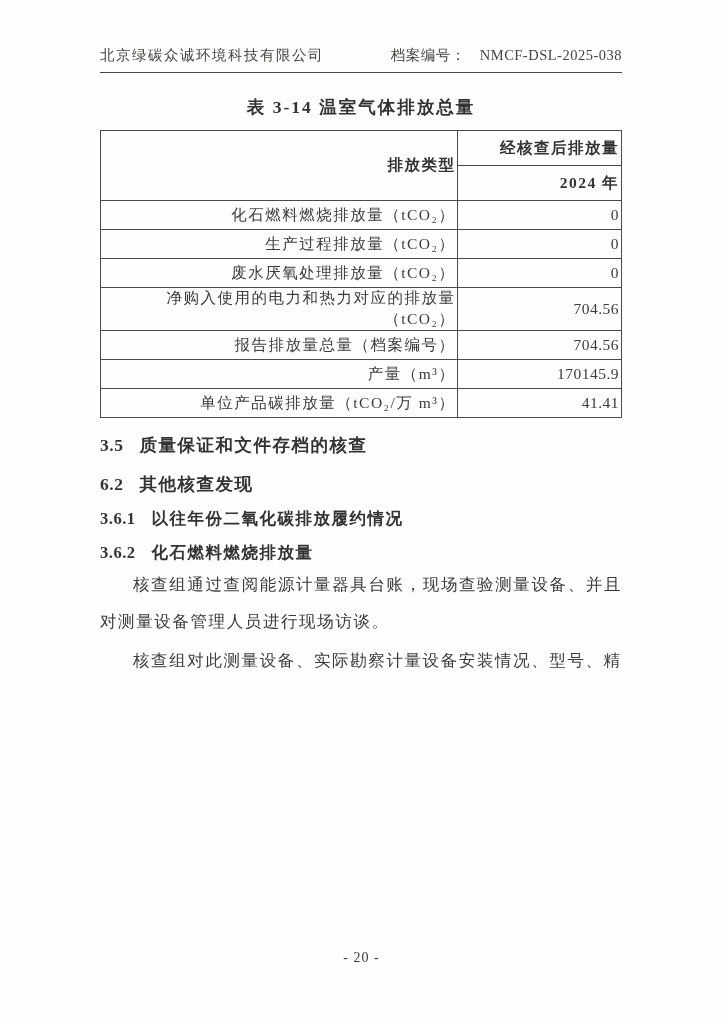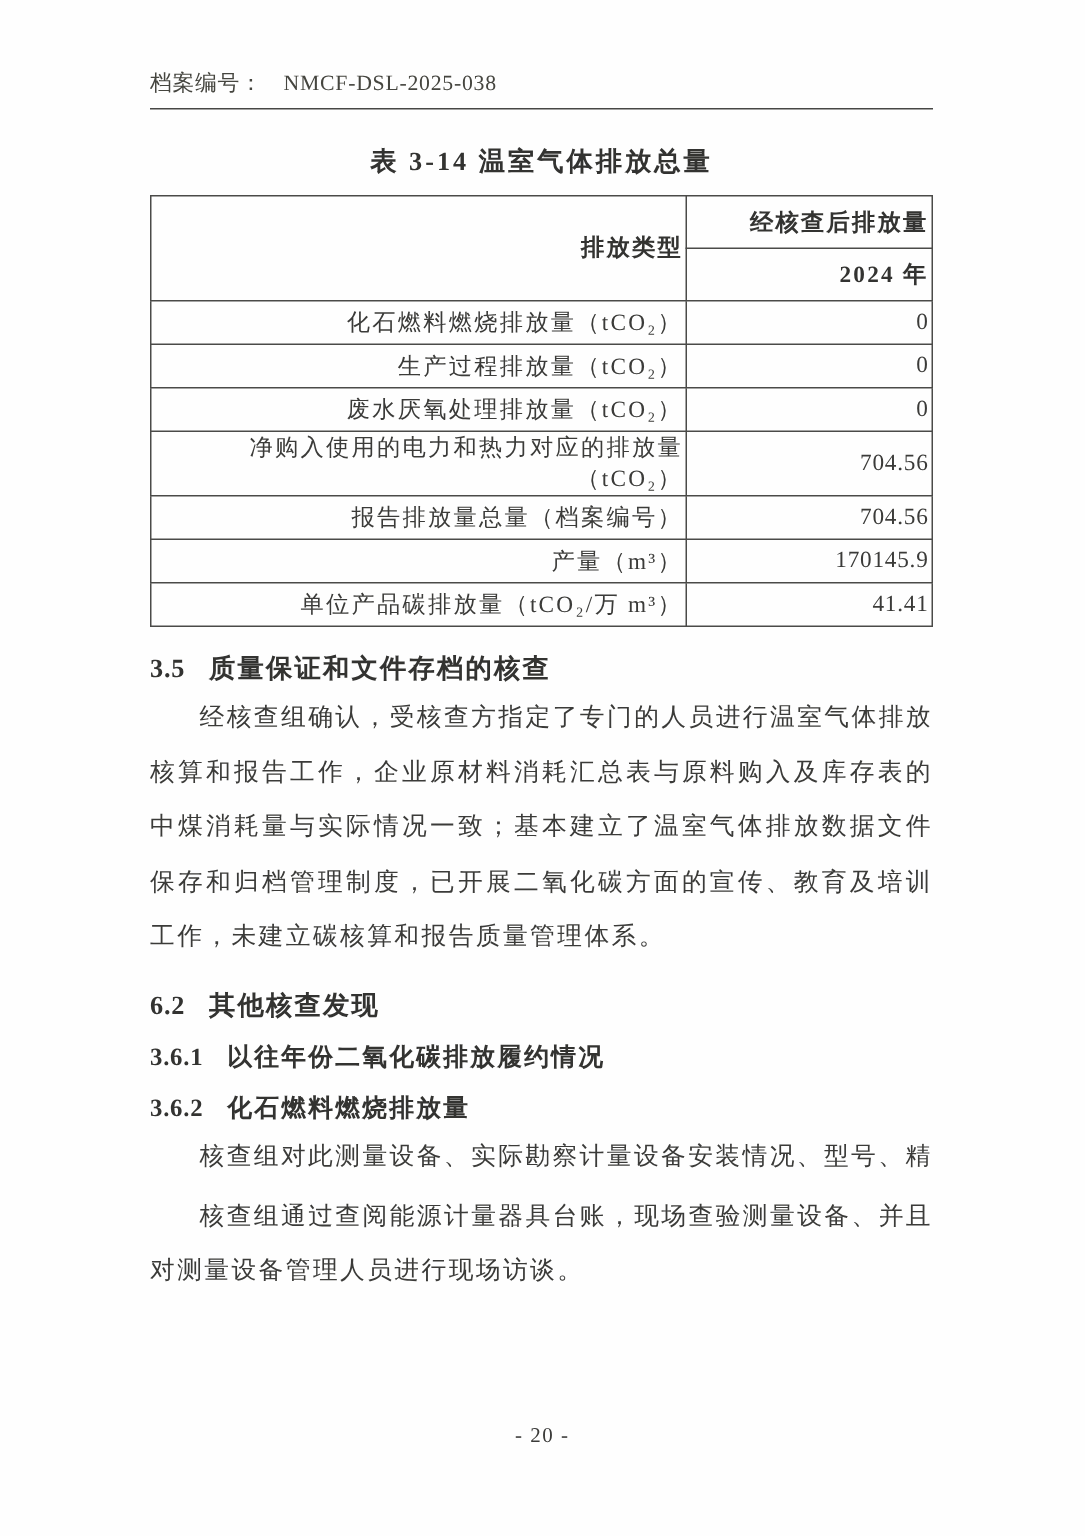--- a/index.html
+++ b/index.html
@@ -99,20 +99,21 @@
     color: #3b3b39;
   }
 </style>
 </head>
 <body>
 
 <div class="page">
   <div class="content">
 
     <div class="doc-header">
+      <span class="company">北京绿碳众诚环境科技有限公司</span>
       <span class="archive">
         <span>档案编号：</span><span class="num">NMCF-DSL-2025-038</span>
       </span>
     </div>
 
     <div class="table-title">表 3-14  温室气体排放总量</div>
 
     <table class="emissions">
       <colgroup>
         <col style="width:68.6%">
@@ -153,32 +154,31 @@
         <tr class="drow">
           <td>单位产品碳排放量（tCO₂/万 m³）</td>
           <td class="val">41.41</td>
         </tr>
       </tbody>
     </table>
 
     <div class="sec-h1">
       <span class="hnum">3.5</span><span>质量保证和文件存档的核查</span>
     </div>
-    <p class="para">经核查组确认，受核查方指定了专门的人员进行温室气体排放核算和报告工作，企业原材料消耗汇总表与原料购入及库存表的中煤消耗量与实际情况一致；基本建立了温室气体排放数据文件保存和归档管理制度，已开展二氧化碳方面的宣传、教育及培训工作，未建立碳核算和报告质量管理体系。</p>
 
     <div class="sec-h1">
       <span class="hnum">6.2</span><span>其他核查发现</span>
     </div>
 
     <div class="sec-h2">
       <span class="hnum">3.6.1</span><span>以往年份二氧化碳排放履约情况</span>
     </div>
 
     <div class="sec-h2">
       <span class="hnum">3.6.2</span><span>化石燃料燃烧排放量</span>
     </div>
+    <p class="para">核查组通过查阅能源计量器具台账，现场查验测量设备、并且对测量设备管理人员进行现场访谈。</p>
     <p class="para">核查组对此测量设备、实际勘察计量设备安装情况、型号、精</p>
-    <p class="para">核查组通过查阅能源计量器具台账，现场查验测量设备、并且对测量设备管理人员进行现场访谈。</p>
 
   </div>
 
   <div class="page-footer">- 20 -</div>
 </div>
 
 </body></html>

